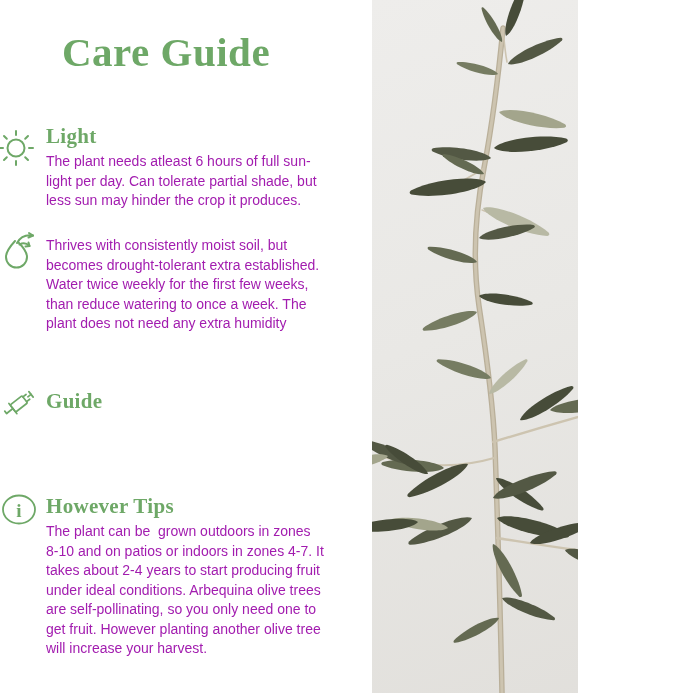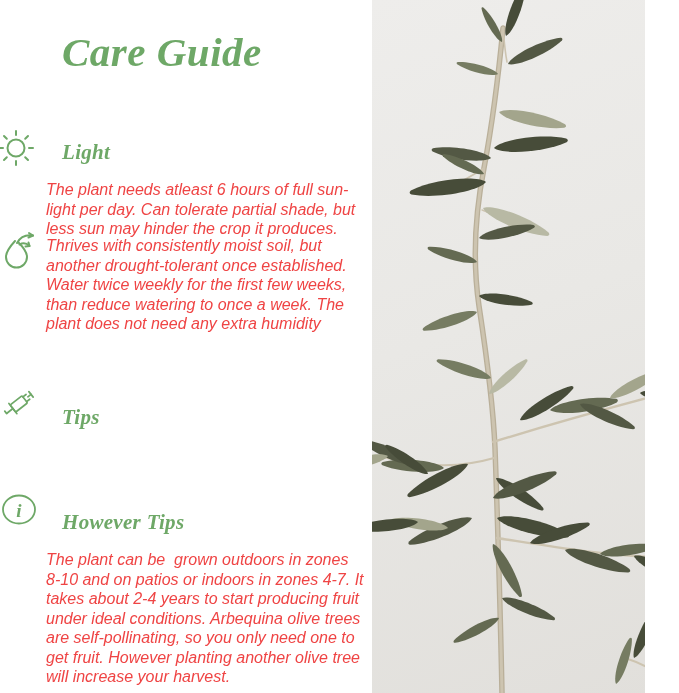--- a/index.html
+++ b/index.html
@@ -1,47 +1,46 @@
 <!DOCTYPE html>
 <html><head>
 <meta charset="utf-8">
 <style>
   html,body{margin:0;padding:0;}
   #stage{
     position:relative;
-    width:645px;height:693px;
+    width:578px;height:693px;
     background:#ffffff;
     overflow:hidden;
     font-family:"Liberation Sans",sans-serif;
-    font-style:italic;
   }
   
   #guide-title{
     position:absolute;left:62px;top:30px;
     font-family:"Liberation Serif",serif;
     font-weight:bold;
     font-size:41px;line-height:1.1;
     letter-spacing:0.5px;
     color:#6ea867;
     margin:0;
   }
   .section{position:absolute;left:0;width:372px;}
   .icon-box{position:absolute;}
   .icon-box svg{display:block;}
   .section-content{position:absolute;left:46px;top:0;width:332px;}
   .section-heading{
     font-family:"Liberation Serif",serif;
     font-weight:bold;
     font-size:21px;line-height:24px;
-    color:#6ea867;margin:16px;
+    color:#6ea867;margin:0;
     letter-spacing:0.3px;
   }
   .section-body{
-    font-size:16px;line-height:19.5px;
-    color:#ef4444;
+    font-size:14px;line-height:19.5px;
+    color:#a21caf;
     margin:4px 0 0 0;
     white-space:pre-wrap;
   }
   #section-light{top:124px;}
   #section-water{top:232px;}
   #section-food{top:389px;}
   #section-tips{top:494px;}
   
   #photo-panel{
     position:absolute;left:372px;top:0;
@@ -84,21 +83,21 @@
       <svg width="42" height="44" viewBox="0 0 42 44" fill="none" stroke="#6ea867" stroke-width="2" stroke-linecap="round" stroke-linejoin="round">
         <path d="M15,11 C9.5,17 6,22 6,27 a10.5,10.5 0 0 0 21,0 C27,22.5 23.5,17.5 18.5,12.5"></path>
         <path d="M17,13 C20,7.5 26,4.5 33,5.5"></path>
         <path d="M33,5.5 l-4,-2.5 M33,5.5 l-4.5,2"></path>
         <path d="M19.5,14.5 C23,12.5 26.5,13 29.5,16"></path>
         <path d="M29.5,16 l-1,-3.5 M29.5,16 l-4,0.5"></path>
       </svg>
     </div>
     <div class="section-content">
       <p class="section-body">Thrives with consistently moist soil, but
-another drought-tolerant once established.
+becomes drought-tolerant extra established.
 Water twice weekly for the first few weeks,
 than reduce watering to once a week. The
 plant does not need any extra humidity</p>
     </div>
   </div>
 
   <div class="section" id="section-food">
     <div class="icon-box" style="left:0;top:-6px;">
       <svg width="40" height="40" viewBox="0 0 40 40" fill="none" stroke="#6ea867" stroke-width="1.7" stroke-linecap="round" stroke-linejoin="round">
         <g transform="rotate(-38 20 20)">
@@ -107,21 +106,21 @@
           <line x1="26" y1="17" x2="30" y2="17"></line>
           <line x1="26" y1="23" x2="30" y2="23"></line>
           <line x1="30" y1="20" x2="34" y2="20"></line>
           <line x1="34" y1="16.5" x2="34" y2="23.5"></line>
           <line x1="11" y1="20" x2="3" y2="20"></line>
           <line x1="3" y1="20" x2="3" y2="17"></line>
         </g>
       </svg>
     </div>
     <div class="section-content">
-      <h2 class="section-heading">Tips</h2>
+      <h2 class="section-heading">Guide</h2>
     </div>
   </div>
 
   <div class="section" id="section-tips">
     <div class="icon-box" style="left:-1px;top:0;">
       <svg width="40" height="32" viewBox="0 0 40 32" fill="none">
         <ellipse cx="20" cy="15.5" rx="16" ry="14" stroke="#6ea867" stroke-width="1.8"></ellipse>
         <text x="20" y="22.5" text-anchor="middle" font-family="Liberation Serif, serif" font-size="19" font-weight="bold" fill="#6ea867" stroke="none">i</text>
       </svg>
     </div>

